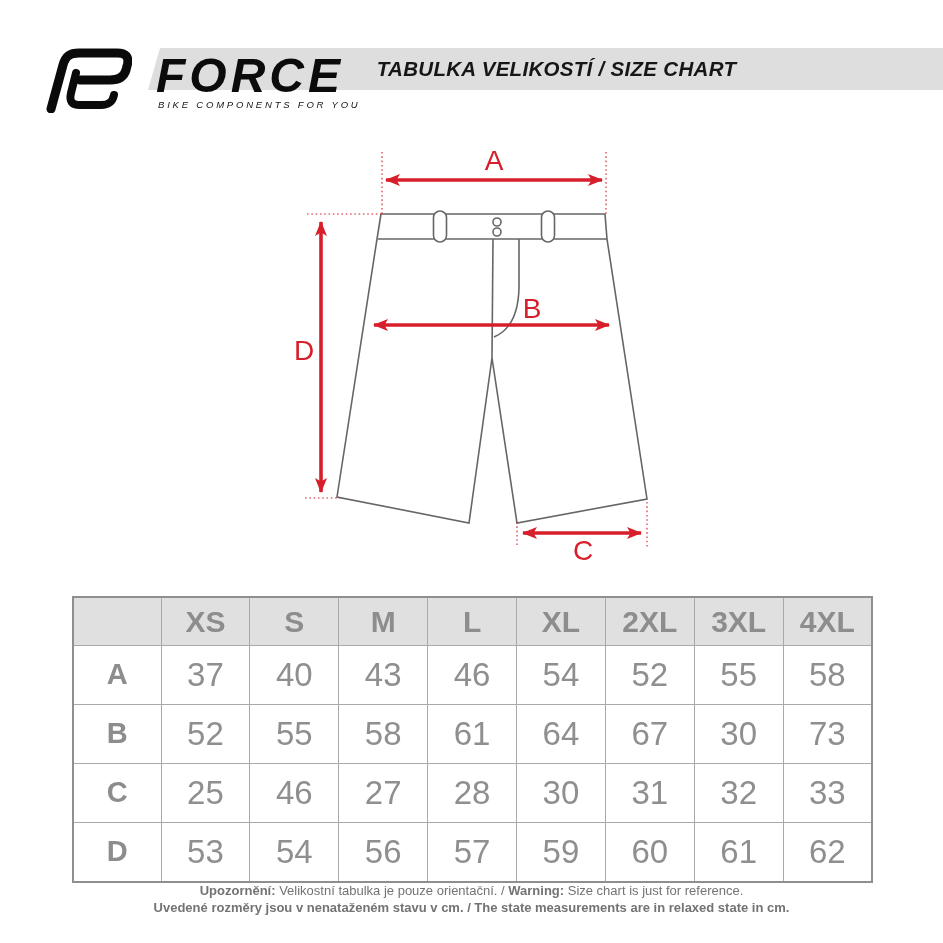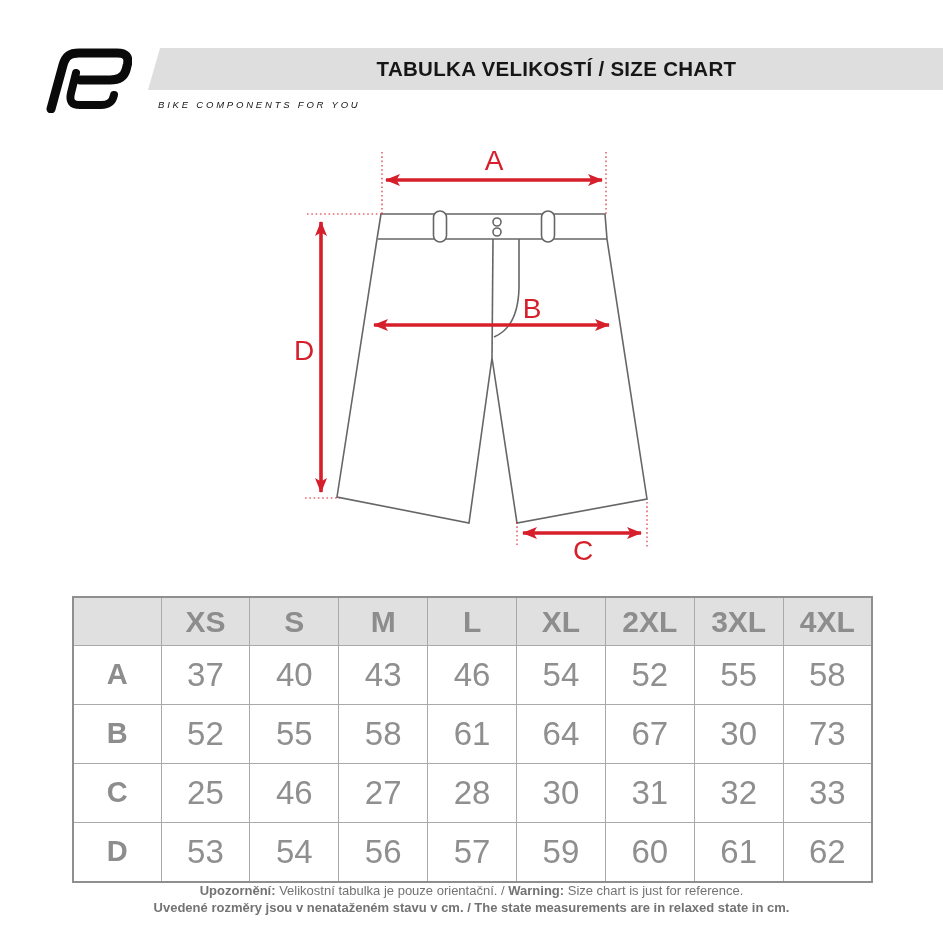--- a/index.html
+++ b/index.html
@@ -9,21 +9,21 @@
   }
   
   .band{
     position:absolute;left:148px;top:48px;width:795px;height:42px;
     background:#dedede;
     clip-path:polygon(12px 0, 100% 0, 100% 100%, 0 100%);
   }
   .page-title{
     position:absolute;left:170px;top:48px;width:773px;height:42px;
     line-height:42px;text-align:center;
-    font-size:20.5px;font-weight:bold;color:#161616;
+    font-size:20.5px;font-weight:bold;font-style:italic;color:#161616;
     letter-spacing:0.3px;
   }
   .logo-mark{position:absolute;left:44px;top:45px;width:88px;height:68px;}
   .brand-word{
     position:absolute;left:156px;top:54px;
     font-size:48px;font-weight:bold;font-style:italic;color:#0b0b0b;
     letter-spacing:4px;line-height:44px;white-space:nowrap;
   }
   .brand-tagline{
     position:absolute;left:158px;top:99px;
@@ -75,20 +75,21 @@
 
   <div class="band"></div>
 
   <svg class="logo-mark" viewBox="0 0 88 68" aria-hidden="true">
     <g fill="none" stroke="#0a0a0a" stroke-linecap="round" stroke-linejoin="round">
       <path stroke-width="9" d="M 7,64 L 19,20 C 21.5,11 26,8 35,8 L 73,8 C 82,8 85,12 83.5,19 L 82,25 C 80,32 75,35 66,35 L 36,35"></path>
       <path stroke-width="8" d="M 32,28 L 27,48 C 25,56.5 28,60 36,60 L 57,60 C 65,60 68.5,57 70,50"></path>
     </g>
   </svg>
 
+  <div class="brand-word">FORCE</div>
   <div class="brand-tagline">BIKE COMPONENTS FOR YOU</div>
   <div class="page-title">TABULKA VELIKOSTÍ / SIZE CHART</div>
 
   <svg class="diagram" viewBox="0 0 400 440" aria-hidden="true">
     <defs>
       <marker id="ah" markerUnits="userSpaceOnUse" markerWidth="15" markerHeight="12" viewBox="0 0 15 12" refX="14" refY="6" orient="auto-start-reverse">
         <path d="M0,0 L15,6 L0,12 L3.5,6 Z" fill="#d61f2b"></path>
       </marker>
     </defs>
 

